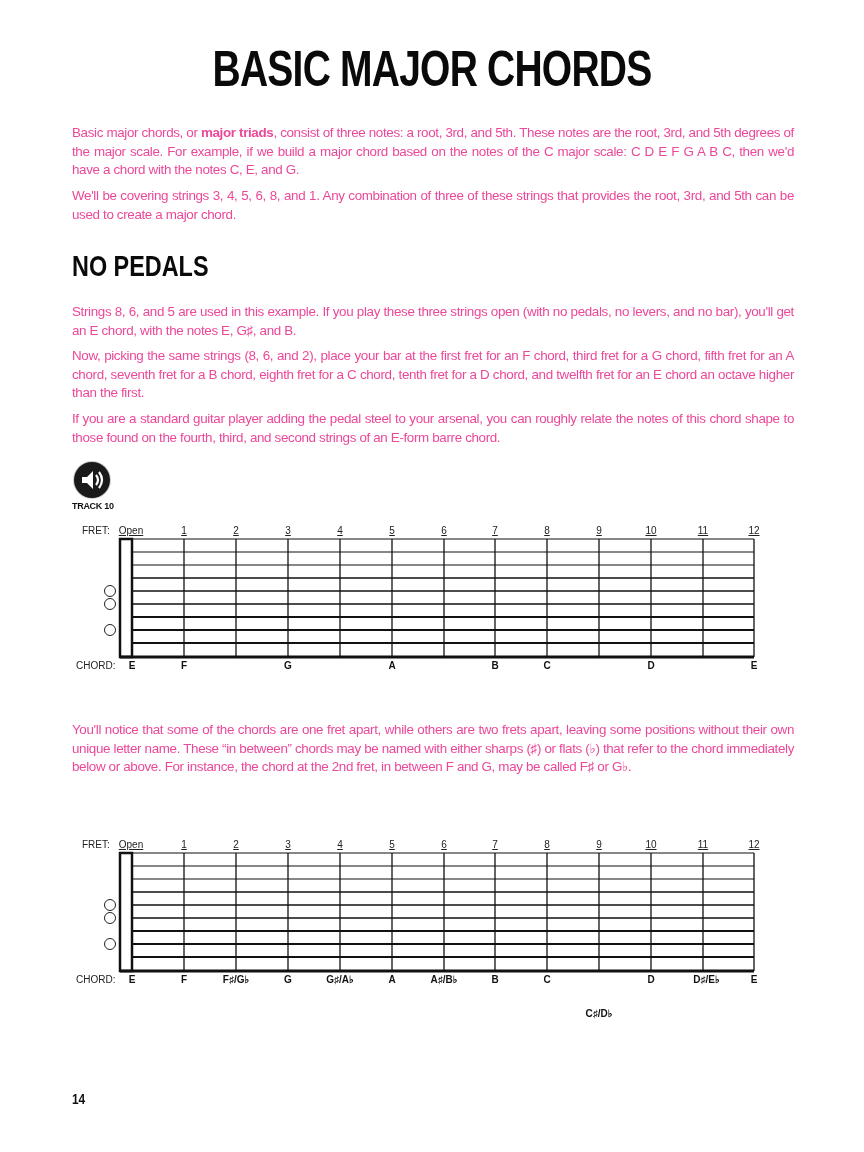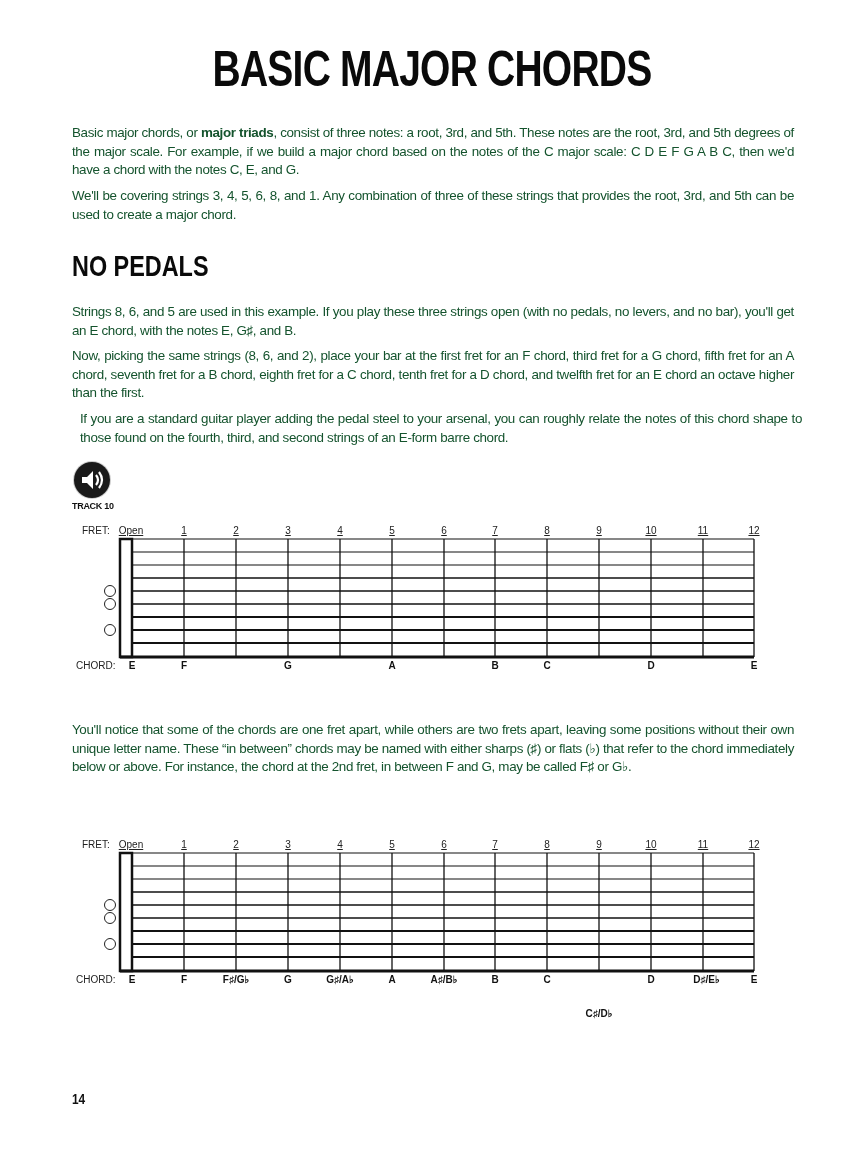--- a/index.html
+++ b/index.html
@@ -15,21 +15,21 @@
   }
   .section-title {
     position: absolute; left: 72px; top: 248px;
     font-family: "Liberation Sans", sans-serif; font-weight: bold;
     font-size: 30px; line-height: 36px; transform: scaleX(0.78); transform-origin: left;
     color: #0a0a0a;
   }
   .para {
     position: absolute; left: 72px; width: 722px;
     font-size: 13.4px; line-height: 18.5px; letter-spacing: -0.35px;
-    text-align: justify; color: #14532d;
+    text-align: justify; color: #ec4899;
   }
   .para b { font-weight: bold; }
   .track {
     position: absolute; left: 72px; top: 462px; width: 40px; text-align: center;
   }
   .track-icon {
     width: 36px; height: 36px; margin: 0 auto; border-radius: 50%;
     background: #1a1a1a; position: relative; box-shadow: 0 0 0 1px #ccc;
   }
   .track-label {
@@ -59,21 +59,21 @@
 <div class="title">BASIC MAJOR CHORDS</div>
 
 <div class="para" style="top:124px;"><span>Basic major chords, or </span><b>major triads</b><span>, consist of three notes: a root, 3rd, and 5th. These notes are the root, 3rd, and 5th degrees of the major scale. For example, if we build a major chord based on the notes of the C major scale: C D E F G A B C, then we'd have a chord with the notes C, E, and G.</span></div>
 
 <div class="para" style="top:187px;">We'll be covering strings 3, 4, 5, 6, 8, and 1. Any combination of three of these strings that provides the root, 3rd, and 5th can be used to create a major chord.</div>
 
 <div class="section-title">NO PEDALS</div>
 
 <div class="para" style="top:303px;">Strings 8, 6, and 5 are used in this example. If you play these three strings open (with no pedals, no levers, and no bar), you'll get an E chord, with the notes E, G♯, and B.</div>
 <div class="para" style="top:347px;">Now, picking the same strings (8, 6, and 2), place your bar at the first fret for an F chord, third fret for a G chord, fifth fret for an A chord, seventh fret for a B chord, eighth fret for a C chord, tenth fret for a D chord, and twelfth fret for an E chord an octave higher than the first.</div>
-<div class="para" style="top:410px;margin-left:8px;">If you are a standard guitar player adding the pedal steel to your arsenal, you can roughly relate the notes of this chord shape to those found on the fourth, third, and second strings of an E-form barre chord.</div>
+<div class="para" style="top:410px;">If you are a standard guitar player adding the pedal steel to your arsenal, you can roughly relate the notes of this chord shape to those found on the fourth, third, and second strings of an E-form barre chord.</div>
 
 <div class="track">
   <div class="track-icon">
     <svg width="36" height="36" viewBox="0 0 36 36">
       <polygon points="8,15 13,15 19,9 19,27 13,21 8,21" fill="#fff"></polygon>
       <path d="M22 13 Q26 18 22 23" stroke="#fff" stroke-width="2.2" fill="none"></path>
       <path d="M25 10 Q31 18 25 26" stroke="#fff" stroke-width="2.2" fill="none"></path>
     </svg>
   </div>
   <div class="track-label">TRACK 10</div>

